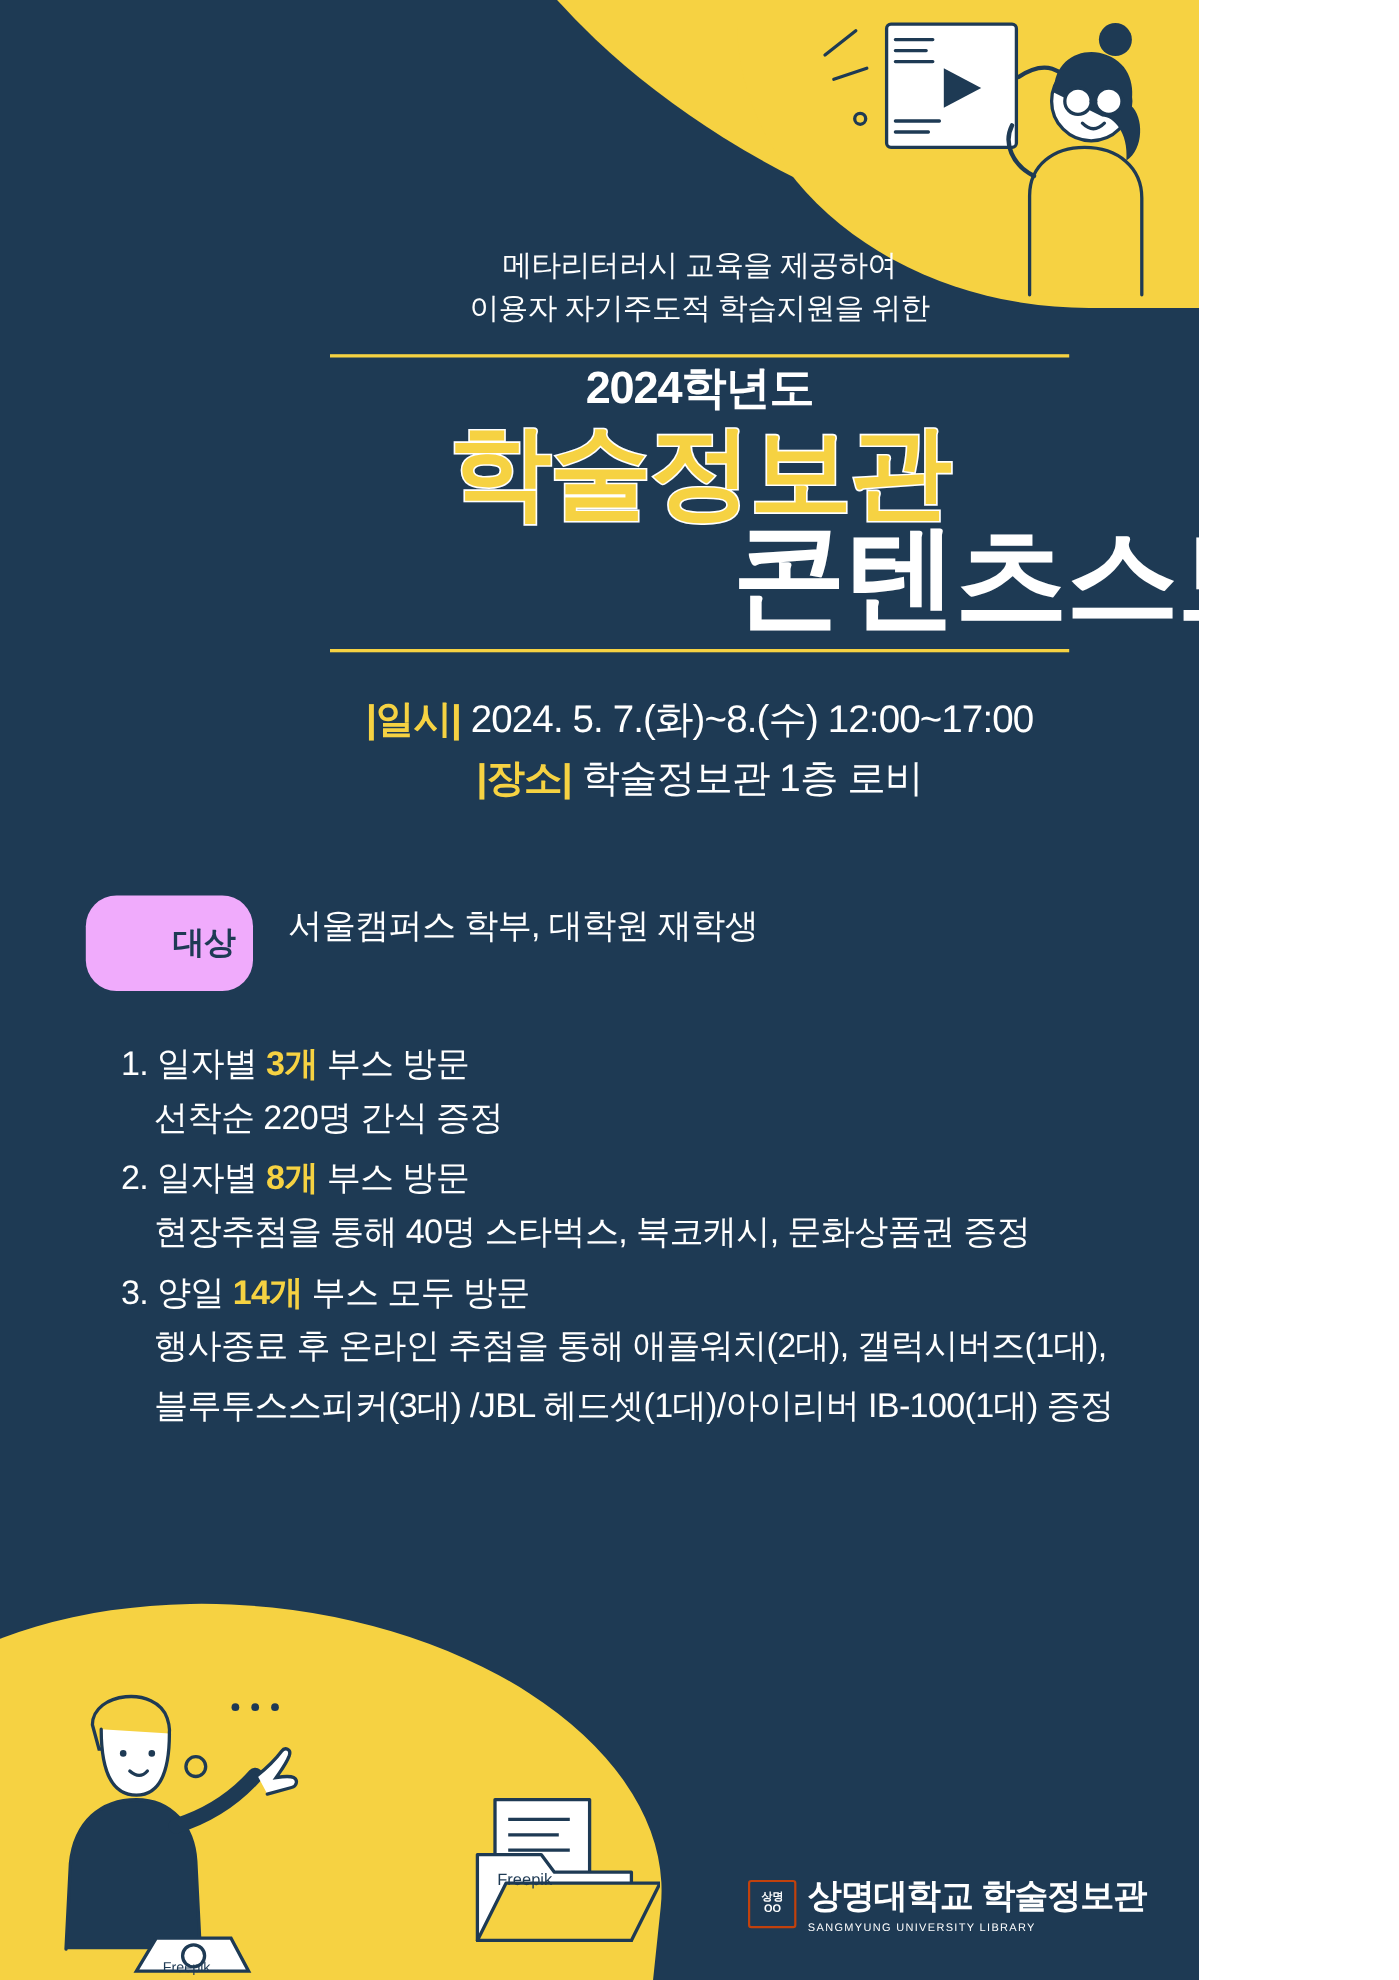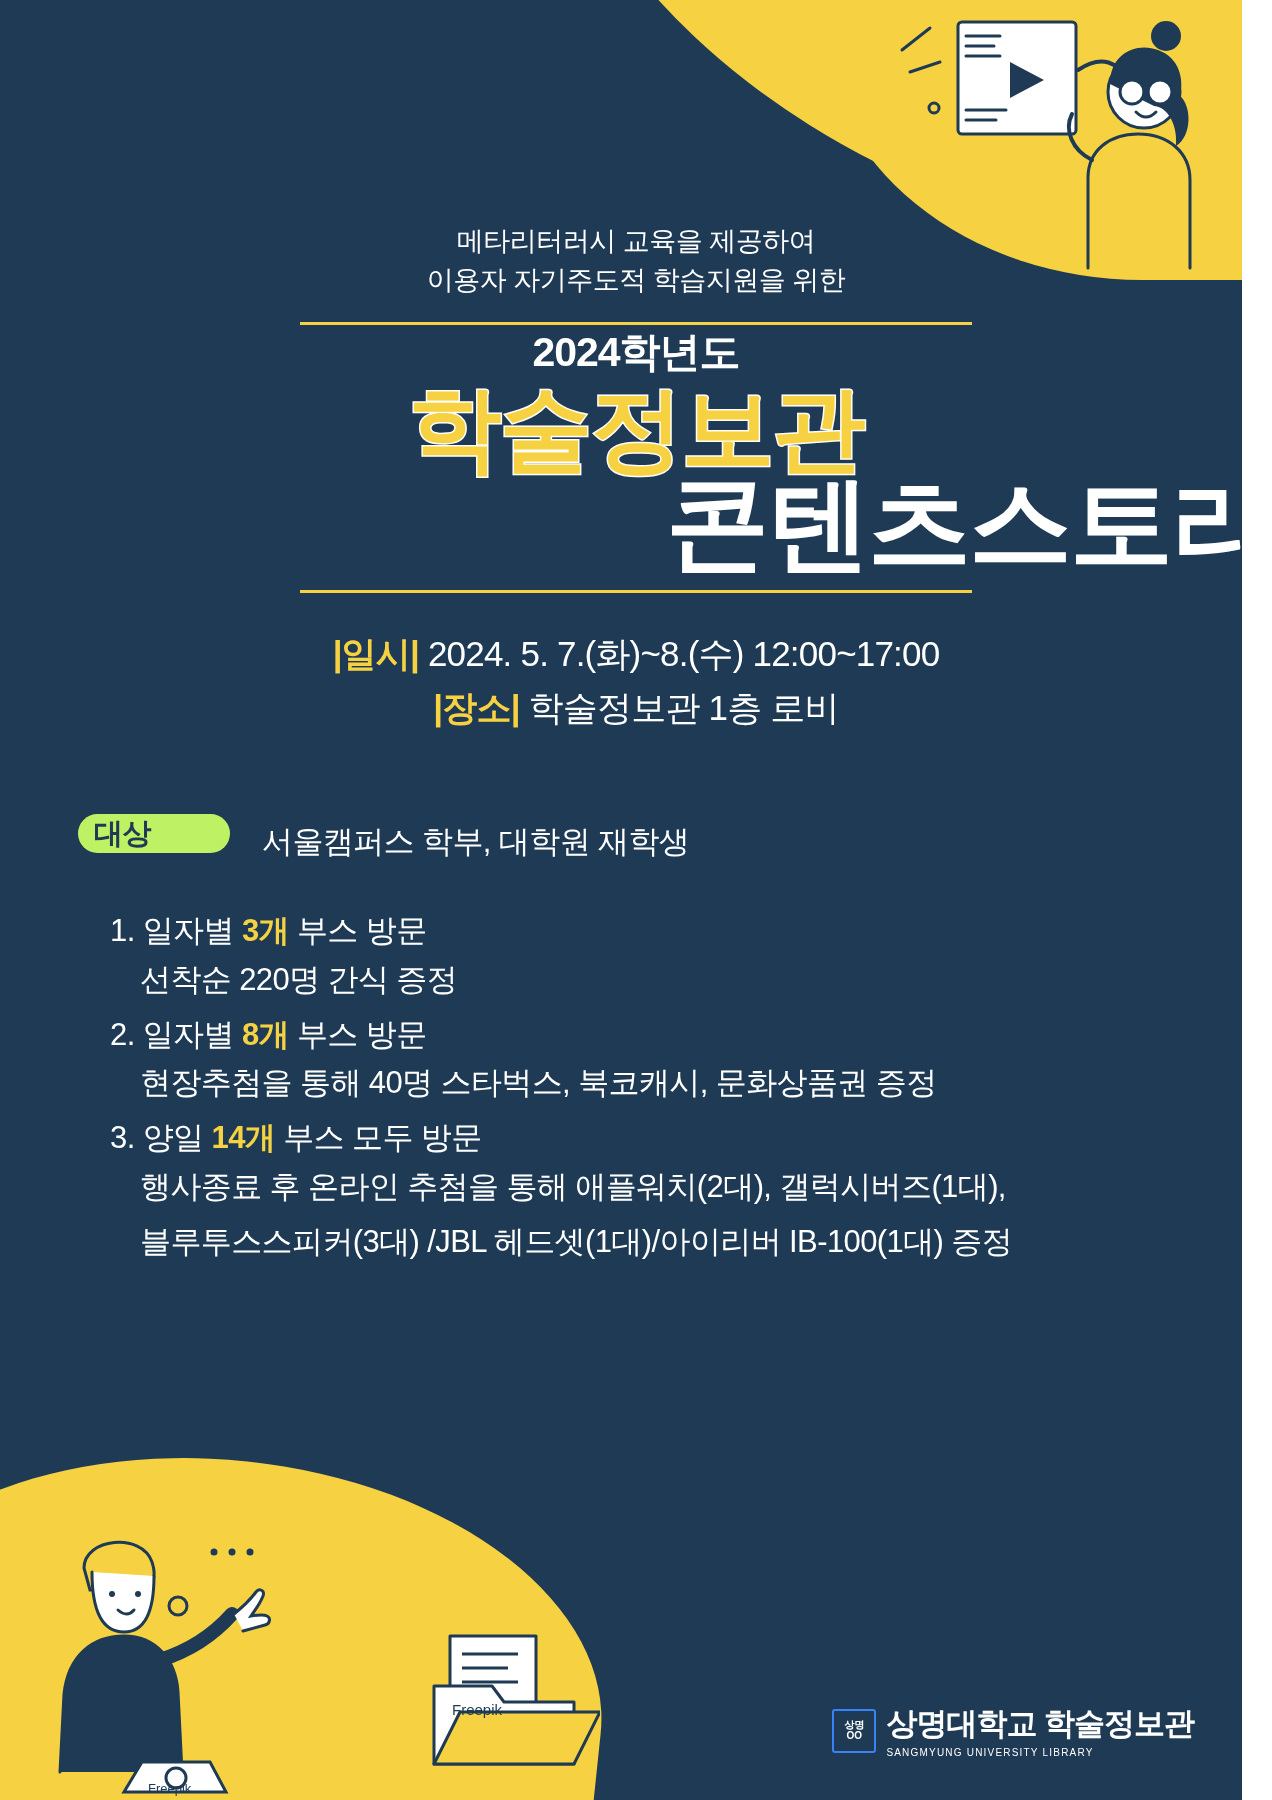--- a/index.html
+++ b/index.html
@@ -5,21 +5,21 @@
   html, body {
     margin: 0;
     padding: 0;
     background: #ffffff;
   }
   body {
     font-family: "Liberation Sans", sans-serif;
   }
   .poster {
     position: relative;
-    width: 1242px;
+    width: 1090px;
     height: 1800px;
     background: #1e3a54;
     overflow: hidden;
   }
 
   
   .blob-top {
     position: absolute;
     top: -340px;
     right: -180px;
@@ -142,26 +142,26 @@
   }
   .row {
     display: flex;
     align-items: flex-start;
     margin-bottom: 44px;
   }
   .pill {
     flex: 0 0 auto;
     min-width: 152px;
     box-sizing: border-box;
-    background: #bef264;
+    background: #f0abfc;
     color: #1e3a54;
     font-size: 29px;
     font-weight: bold;
-    text-align: left;
-    padding: 0 16px;
+    text-align: right;
+    padding: 24px 16px;
     border-radius: 28px;
     letter-spacing: -0.5px;
     line-height: 1.35;
   }
   .row-body {
     color: #ffffff;
     font-size: 31px;
     line-height: 1.45;
     padding-left: 32px;
     padding-top: 6px;
@@ -188,21 +188,21 @@
     right: 48px;
     bottom: 42px;
     display: flex;
     align-items: center;
     gap: 10px;
     z-index: 6;
   }
   .logo-mark {
     width: 40px;
     height: 40px;
-    border: 2px solid #3b82f6;
+    border: 2px solid #c2410c;
     border-radius: 3px;
     display: flex;
     flex-direction: column;
     align-items: center;
     justify-content: center;
     color: #ffffff;
     font-size: 10px;
     line-height: 1.05;
     font-weight: bold;
   }

